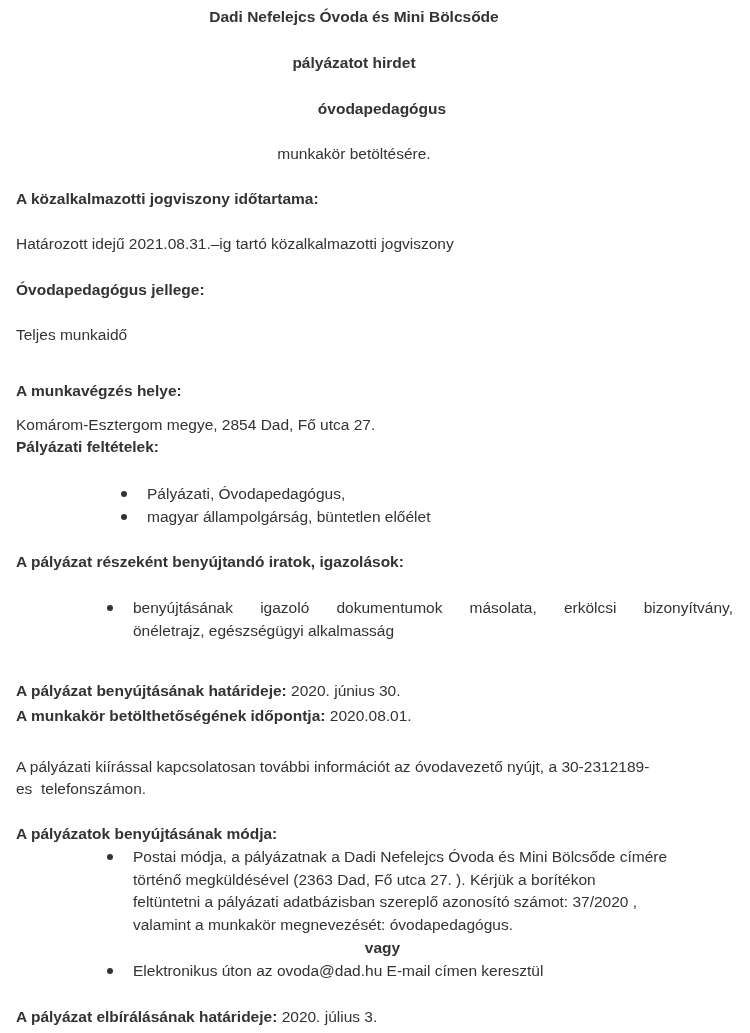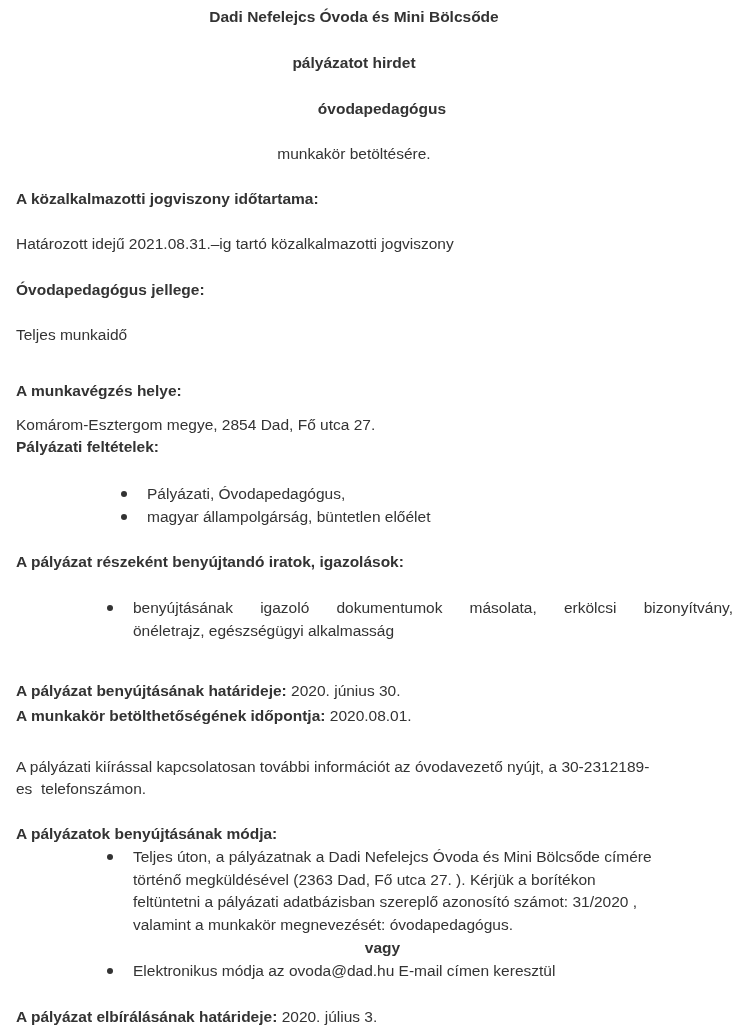--- a/index.html
+++ b/index.html
@@ -91,29 +91,29 @@
     <span>2020. június 30.</span>
   </div>
 
   <div class="line" style="top:756px;text-align:right;">A pályázati kiírással kapcsolatosan további információt az óvodavezető nyújt, a 30-2312189-</div>
   <div class="line" style="top:778px; white-space:pre;">es  telefonszámon.</div>
 
   <div class="line b" style="top:823px;">A pályázatok benyújtásának módja:</div>
   <div>
     <div>
       <span class="bullet" style="left:107px; top:854px;"></span>
-      <div class="line" style="left:133px; top:846px;">Teljes úton, a pályázatnak a Dadi Nefelejcs Óvoda és Mini Bölcsőde címére</div>
+      <div class="line" style="left:133px; top:846px;">Postai módja, a pályázatnak a Dadi Nefelejcs Óvoda és Mini Bölcsőde címére</div>
       <div class="line" style="left:133px; top:869px;">történő megküldésével (2363 Dad, Fő utca 27. ). Kérjük a borítékon</div>
-      <div class="line" style="left:133px; top:891px;">feltüntetni a pályázati adatbázisban szereplő azonosító számot: 31/2020 ,</div>
+      <div class="line" style="left:133px; top:891px;">feltüntetni a pályázati adatbázisban szereplő azonosító számot: 37/2020 ,</div>
       <div class="line" style="left:133px; top:914px;">valamint a munkakör megnevezését: óvodapedagógus.</div>
     </div>
     <div class="line b" style="left:0; width:765px; text-align:center; top:937px;">vagy</div>
     <div>
       <span class="bullet" style="left:107px; top:968px;"></span>
-      <div class="line" style="left:133px; top:960px;">Elektronikus módja az ovoda@dad.hu E-mail címen keresztül</div>
+      <div class="line" style="left:133px; top:960px;">Elektronikus úton az ovoda@dad.hu E-mail címen keresztül</div>
     </div>
   </div>
 
   <div class="line" style="top:1006px;">
     <span class="b">A pályázat elbírálásának határideje:</span>
     <span>2020. július 3.</span>
   </div>
 
 </div>
 

